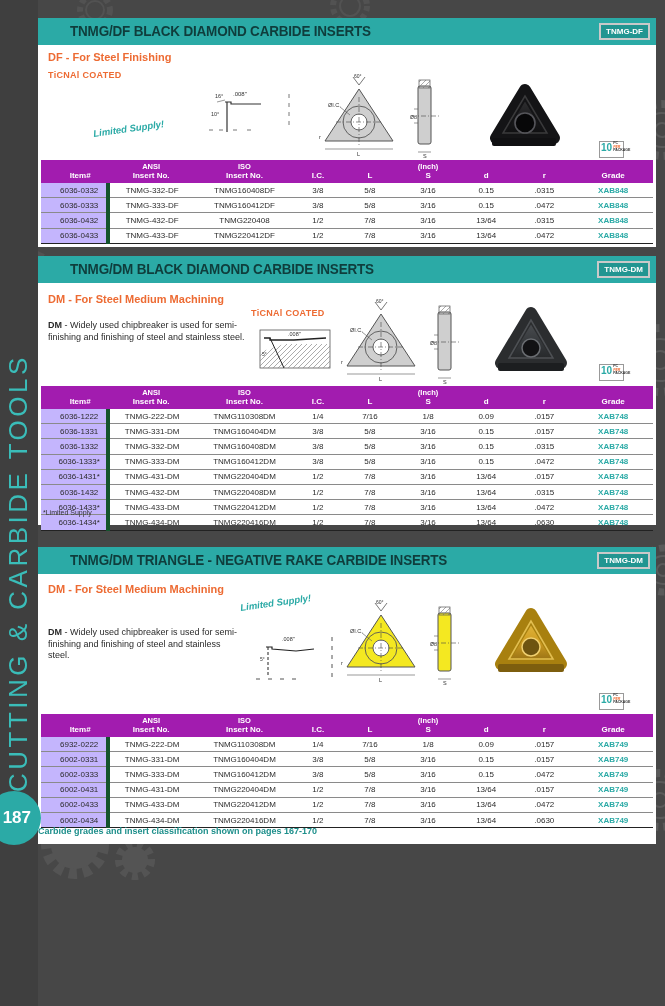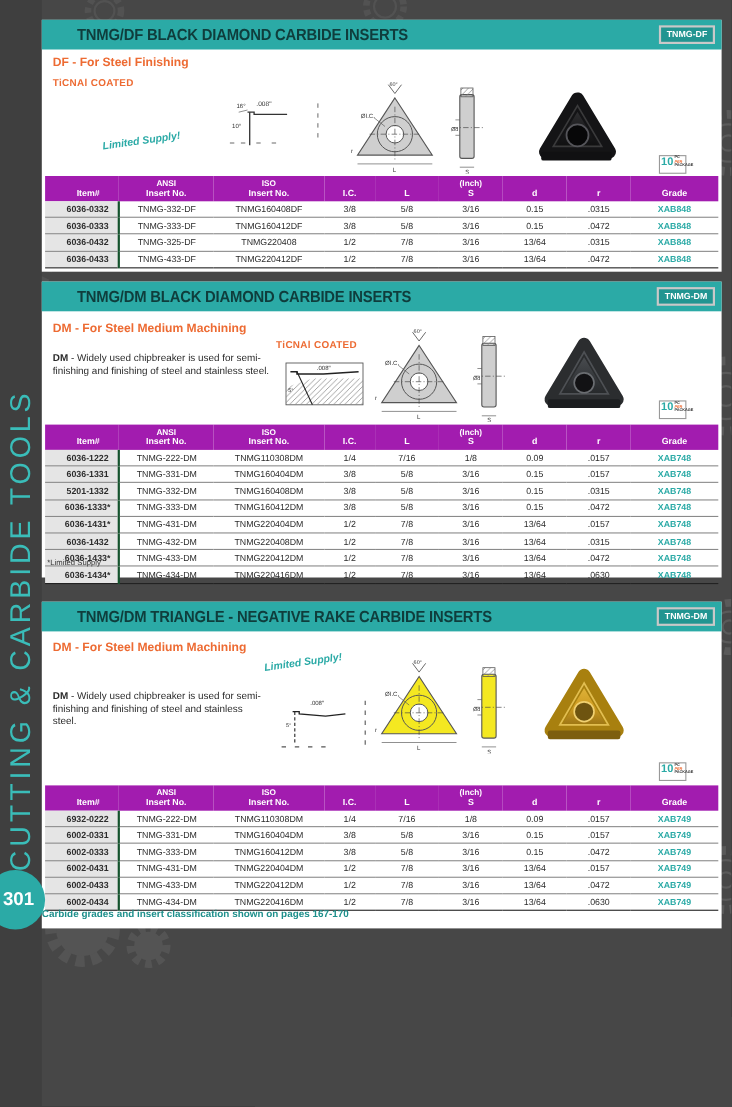--- a/index.html
+++ b/index.html
@@ -49,21 +49,21 @@
 
   
   table.data-table { position:absolute; left:3px; width:612px; border-collapse:collapse; table-layout:fixed; }
   .data-table th { background:#a21caf; color:#fff; font-size:8px; font-weight:bold; text-align:center;
     vertical-align:bottom; padding:2px 1px 3px; }
   .data-table th .h-top { font-size:7.5px; }
   .data-table td { font-size:8px; color:#2b2b2b; text-align:center; padding:2.6px 1px;
     border-bottom:1px solid #8a8a8a; }
   .data-table tr.group-start td { border-top:1.6px solid #222; }
   .data-table tbody tr:last-child td { border-bottom:1.6px solid #222; }
-  .data-table td.item-cell { background:#e5e5e5; font-weight:bold; border-right:2px solid #14532d; }
+  .data-table td.item-cell { background:#c4b5fd; font-weight:normal; border-right:4px solid #14532d; }
   .data-table td.grade-cell { color:#2baaa6; font-weight:bold; }
   .data-table th:nth-child(1), .data-table td:nth-child(1) { width:11%;padding-left:12px; }
   .data-table th:nth-child(2), .data-table td:nth-child(2) { width:14%; }
   .data-table th:nth-child(3), .data-table td:nth-child(3) { width:16.5%; }
   .data-table th:nth-child(4), .data-table td:nth-child(4) { width:7.5%; }
   .data-table th:nth-child(5), .data-table td:nth-child(5) { width:9.5%; }
   .data-table th:nth-child(6), .data-table td:nth-child(6) { width:9.5%; }
   .data-table th:nth-child(7), .data-table td:nth-child(7) { width:9.5%; }
   .data-table th:nth-child(8), .data-table td:nth-child(8) { width:9.5%; }
   .data-table th:nth-child(9), .data-table td:nth-child(9) { width:13%; }
@@ -167,21 +167,21 @@
       <g transform="translate(135,860)" opacity="0.6">
           <circle r="16" fill="none" stroke="#5e5e5e" stroke-width="8" stroke-dasharray="6 5"></circle>
           <circle r="13" fill="#5e5e5e"></circle>
         </g>
     </g>
   </svg>
 
   <div class="sidebar-strip"></div>
   <div class="vertical-title">CUTTING &amp; CARBIDE TOOLS</div>
   <div class="page-num-circle">
-    <span>301</span>
+    <span>187</span>
   </div>
 
   <section class="panel" id="panel1">
     <header class="panel-header">
       <h1 class="panel-title">TNMG/DF BLACK DIAMOND CARBIDE INSERTS</h1>
       <span class="panel-badge">TNMG-DF</span>
     </header>
     <div class="subtitle" style="top:33px">DF - For Steel Finishing</div>
     <div class="coated-label" style="left:10px; top:52px">TiCNAl COATED</div>
     <div class="limited-supply" style="left:55px; top:105px">Limited Supply!</div>
@@ -301,21 +301,21 @@
             <td>TNMG160412DF</td>
             <td>3/8</td>
             <td>5/8</td>
             <td>3/16</td>
             <td>0.15</td>
             <td>.0472</td>
             <td class="grade-cell">XAB848</td>
           </tr>
           <tr class="group-start">
             <td class="item-cell">6036-0432</td>
-            <td>TNMG-325-DF</td>
+            <td>TNMG-432-DF</td>
             <td>TNMG220408</td>
             <td>1/2</td>
             <td>7/8</td>
             <td>3/16</td>
             <td>13/64</td>
             <td>.0315</td>
             <td class="grade-cell">XAB848</td>
           </tr>
           <tr>
             <td class="item-cell">6036-0433</td>
@@ -448,21 +448,21 @@
             <td>TNMG-331-DM</td>
             <td>TNMG160404DM</td>
             <td>3/8</td>
             <td>5/8</td>
             <td>3/16</td>
             <td>0.15</td>
             <td>.0157</td>
             <td class="grade-cell">XAB748</td>
           </tr>
           <tr>
-            <td class="item-cell">5201-1332</td>
+            <td class="item-cell">6036-1332</td>
             <td>TNMG-332-DM</td>
             <td>TNMG160408DM</td>
             <td>3/8</td>
             <td>5/8</td>
             <td>3/16</td>
             <td>0.15</td>
             <td>.0315</td>
             <td class="grade-cell">XAB748</td>
           </tr>
           <tr>

